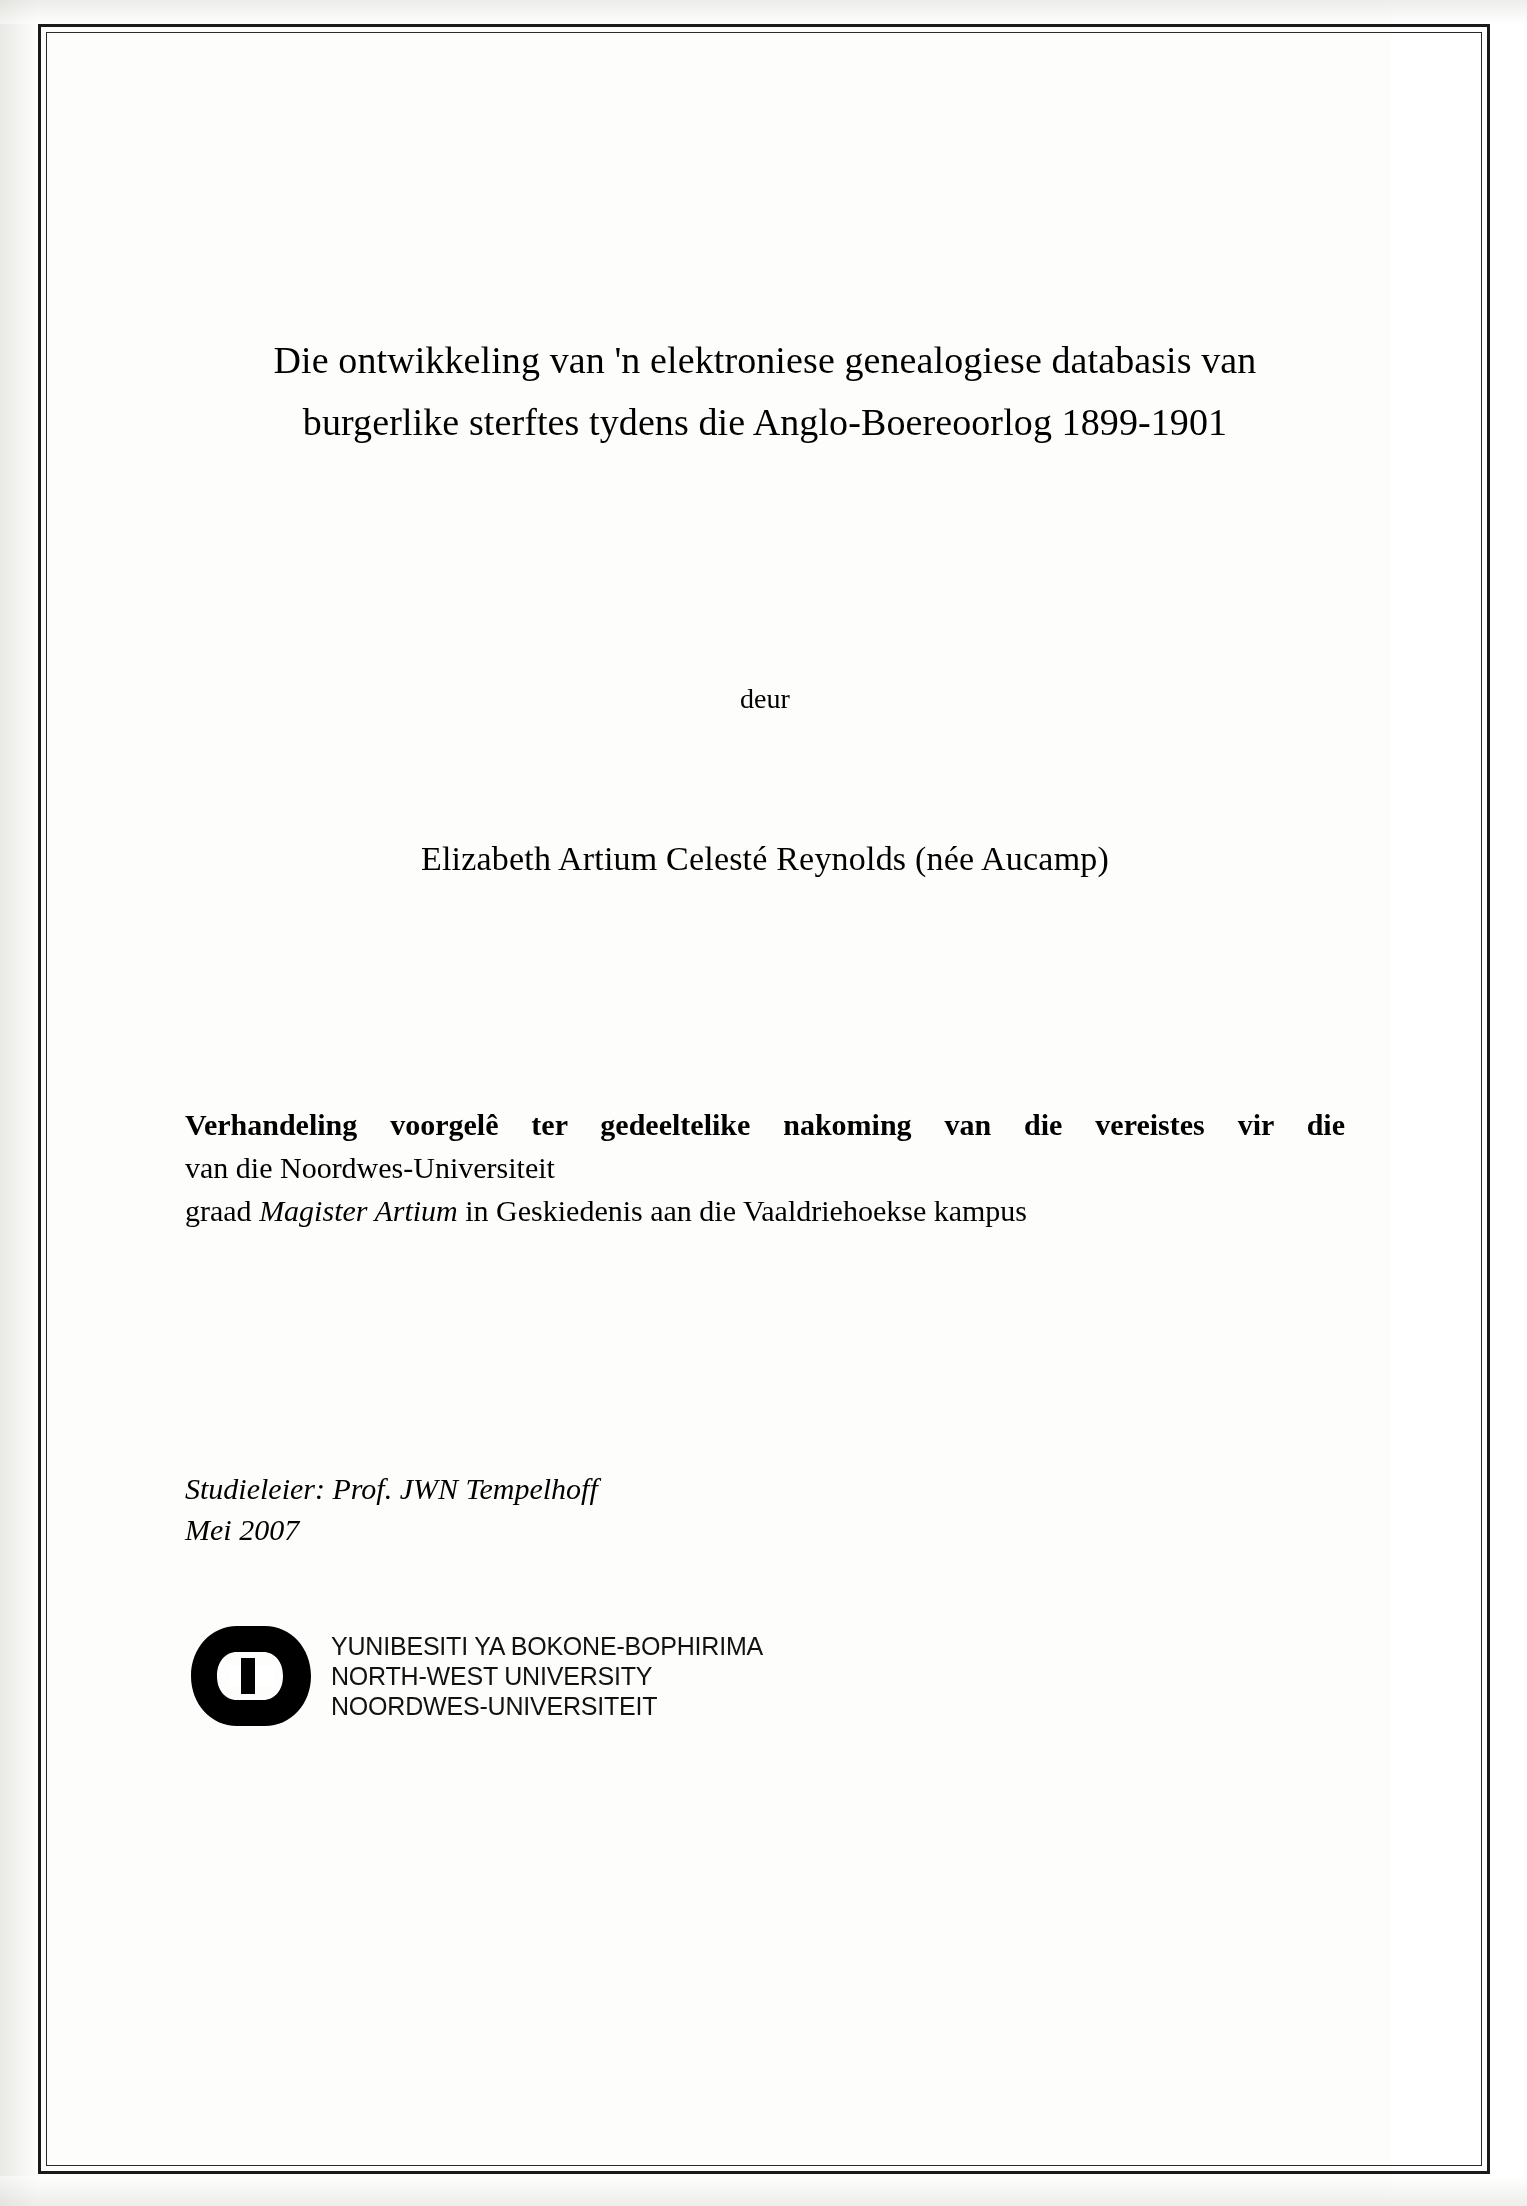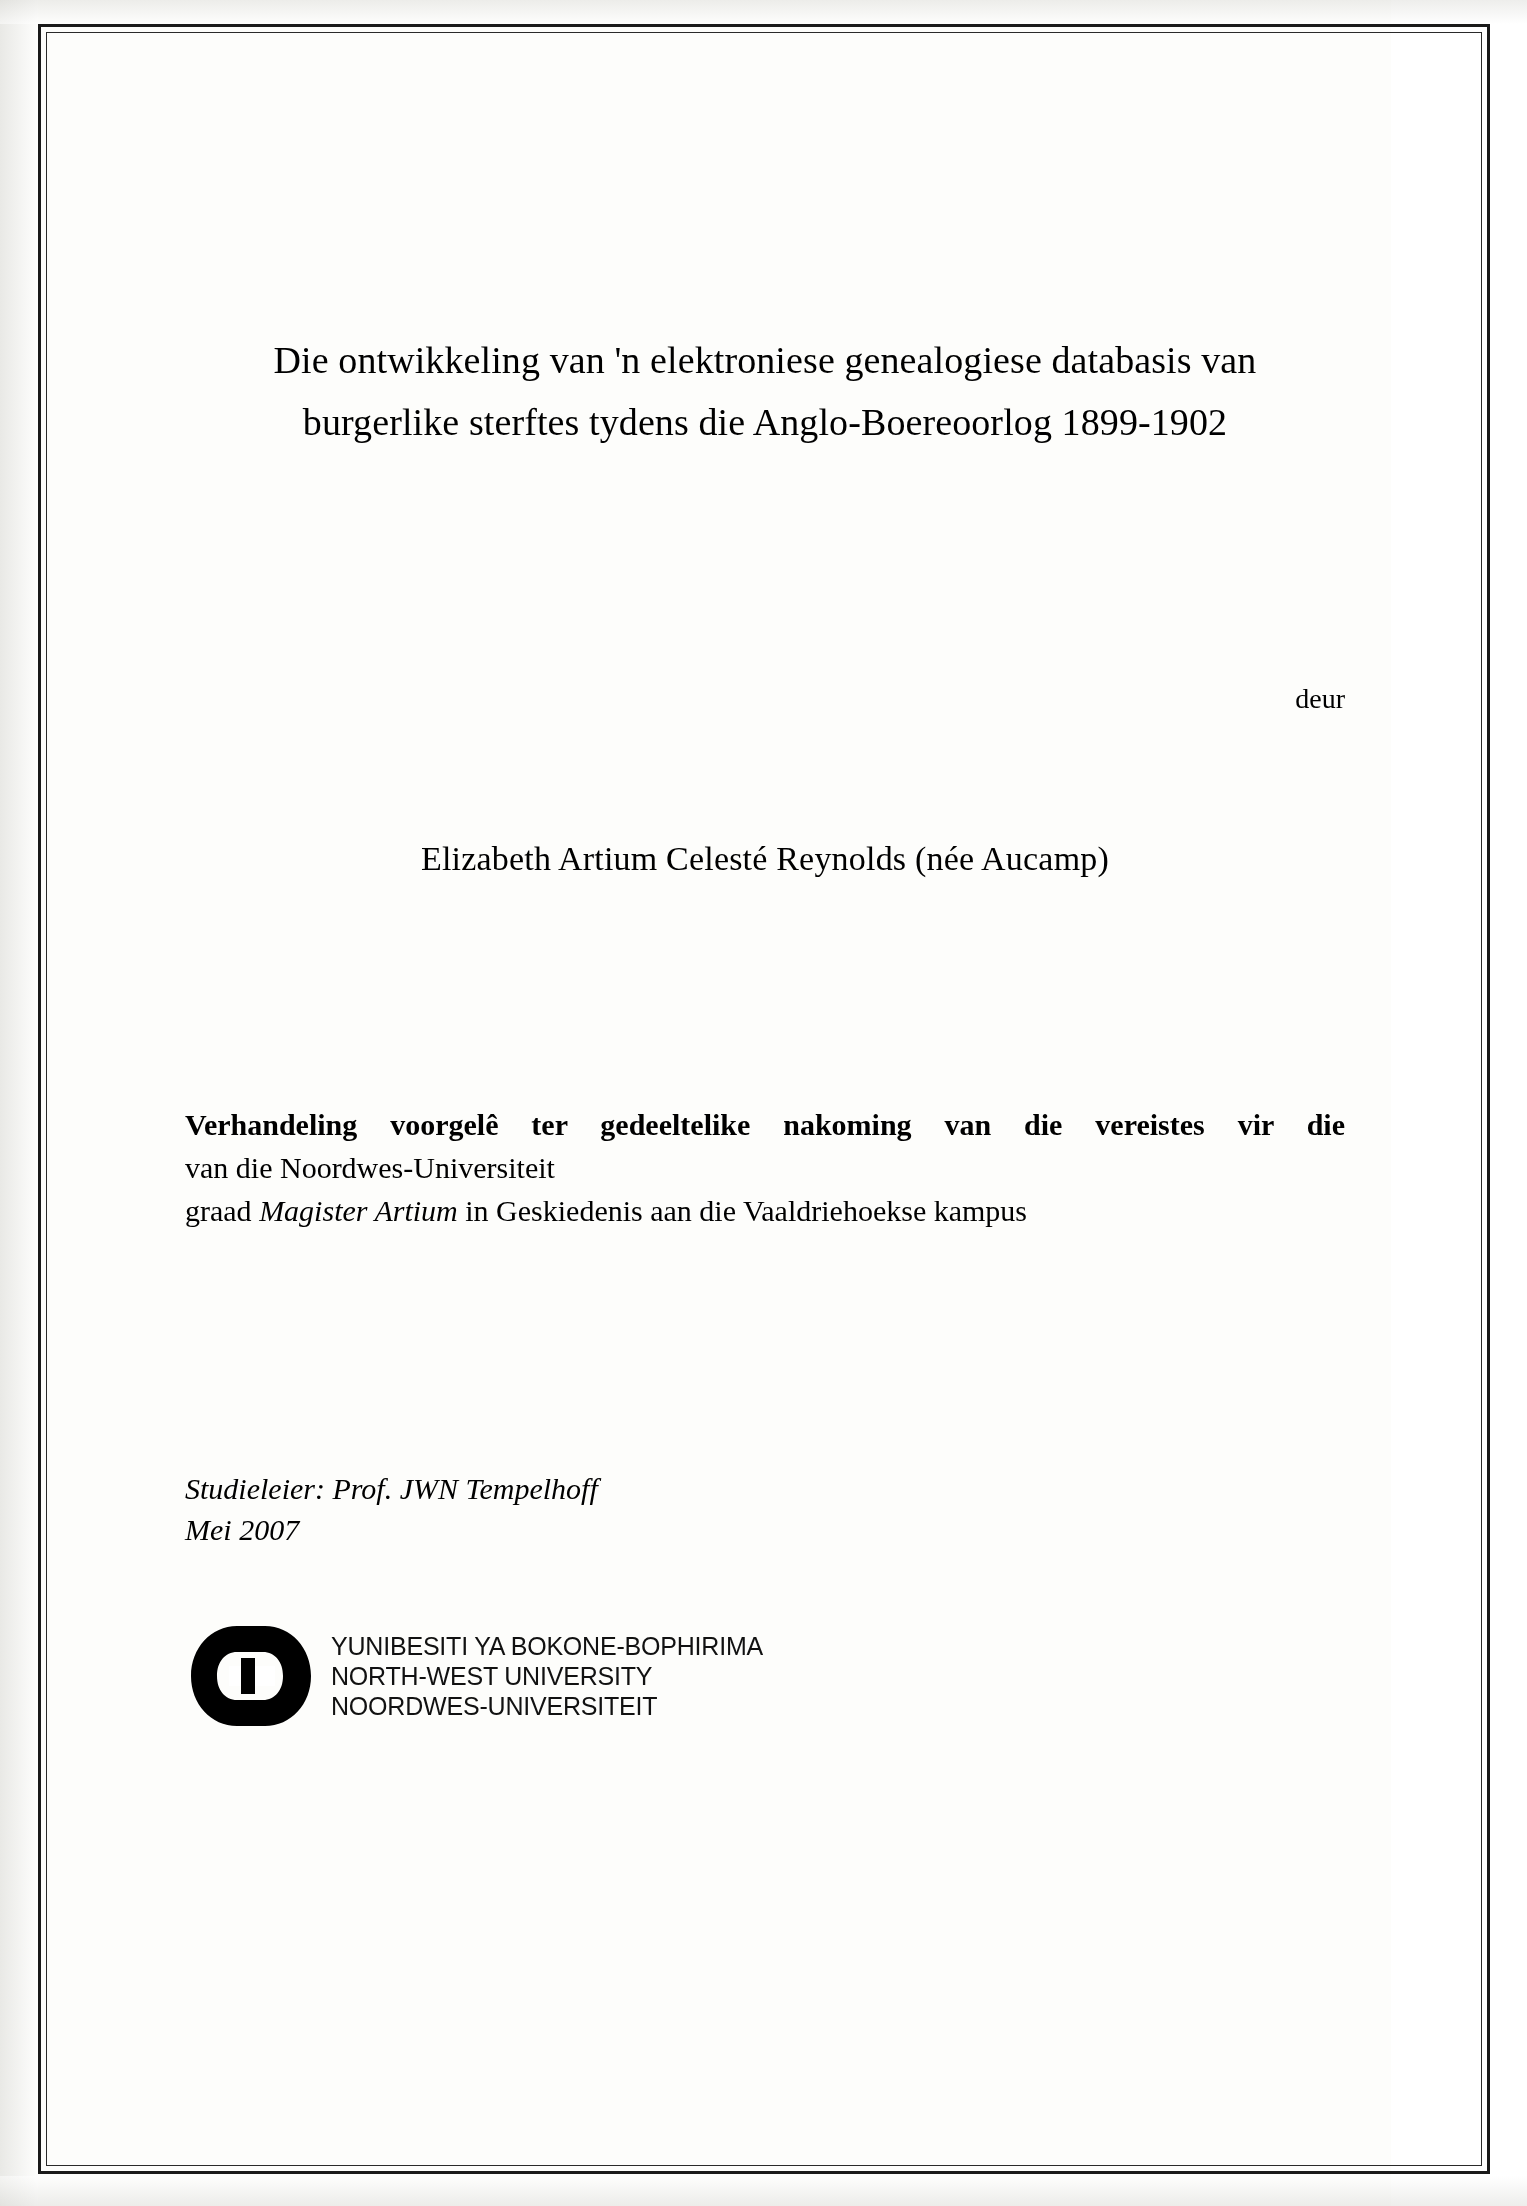--- a/index.html
+++ b/index.html
@@ -80,21 +80,21 @@
     font-size: 38px;
     line-height: 1.62;
     letter-spacing: .1px;
   }
   .title-line {
     display: block;
     white-space: nowrap;
   }
 
   .deur {
-    text-align: right;
+    text-align: center;
     font-size: 28px;
     margin-top: 230px;
   }
 
   .author {
     text-align: center;
     font-size: 34px;
     margin-top: 125px;
     letter-spacing: .2px;
   }
@@ -155,21 +155,21 @@
   <div class="edge-shade-top"></div>
   <div class="edge-shade-bottom"></div>
 
   <div class="page-border-outer"></div>
   <div class="page-border-inner"></div>
 
   <div class="content">
 
     <div class="title-block">
       <span class="title-line">Die ontwikkeling van 'n elektroniese genealogiese databasis van</span>
-      <span class="title-line">burgerlike sterftes tydens die Anglo-Boereoorlog 1899-1902</span>
+      <span class="title-line">burgerlike sterftes tydens die Anglo-Boereoorlog 1899-1901</span>
     </div>
 
     <div class="deur">deur</div>
 
     <div class="author">Elizabeth Artium Celesté Reynolds (née Aucamp)</div>
 
     <div class="statement">
       <div class="justified">Verhandeling voorgelê ter gedeeltelike nakoming van die vereistes vir die</div>
       <div class="ragged">van die Noordwes-Universiteit</div>
       <div class="ragged"><span>graad </span><em>Magister Artium</em><span> in Geskiedenis aan die Vaaldriehoekse kampus</span></div>

